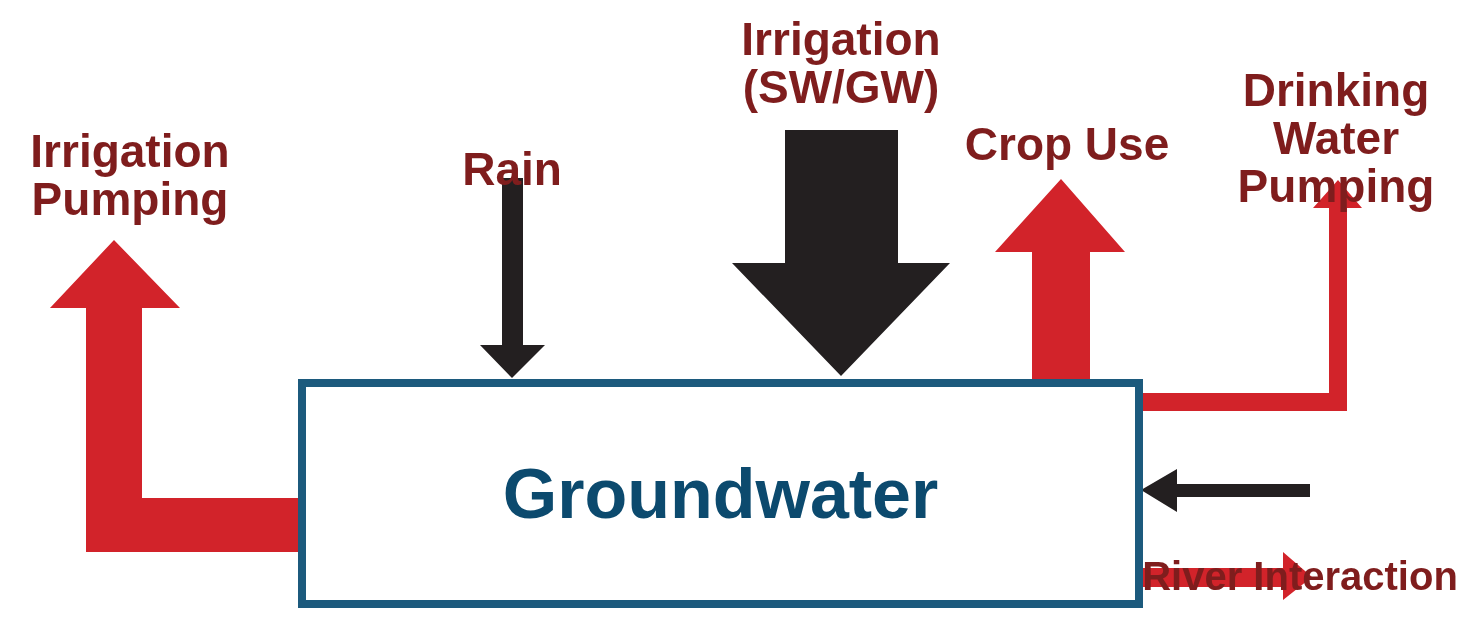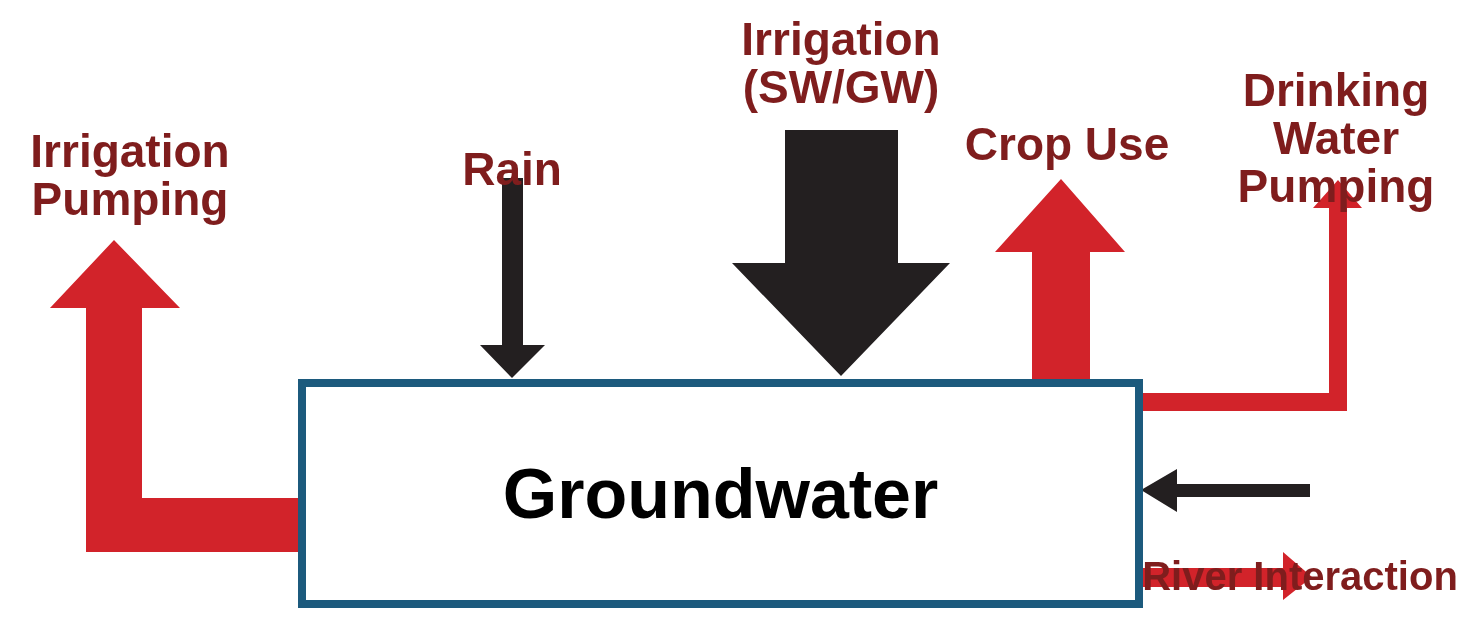--- a/index.html
+++ b/index.html
@@ -47,21 +47,21 @@
     box-sizing: border-box;
     border: 8px solid #1c5a7d;
     background: #ffffff;
     display: flex;
     align-items: center;
     justify-content: center;
   }
   #groundwater-box .box-title {
     font-weight: 700;
     font-size: 70px;
-    color: #000000;
+    color: #0c4a6e;
     letter-spacing: 0px;
   }
 </style>
 </head>
 <body>
 
 <div id="canvas">
 
   <svg id="arrow-layer" viewBox="0 0 1469 624" xmlns="http://www.w3.org/2000/svg">
 

